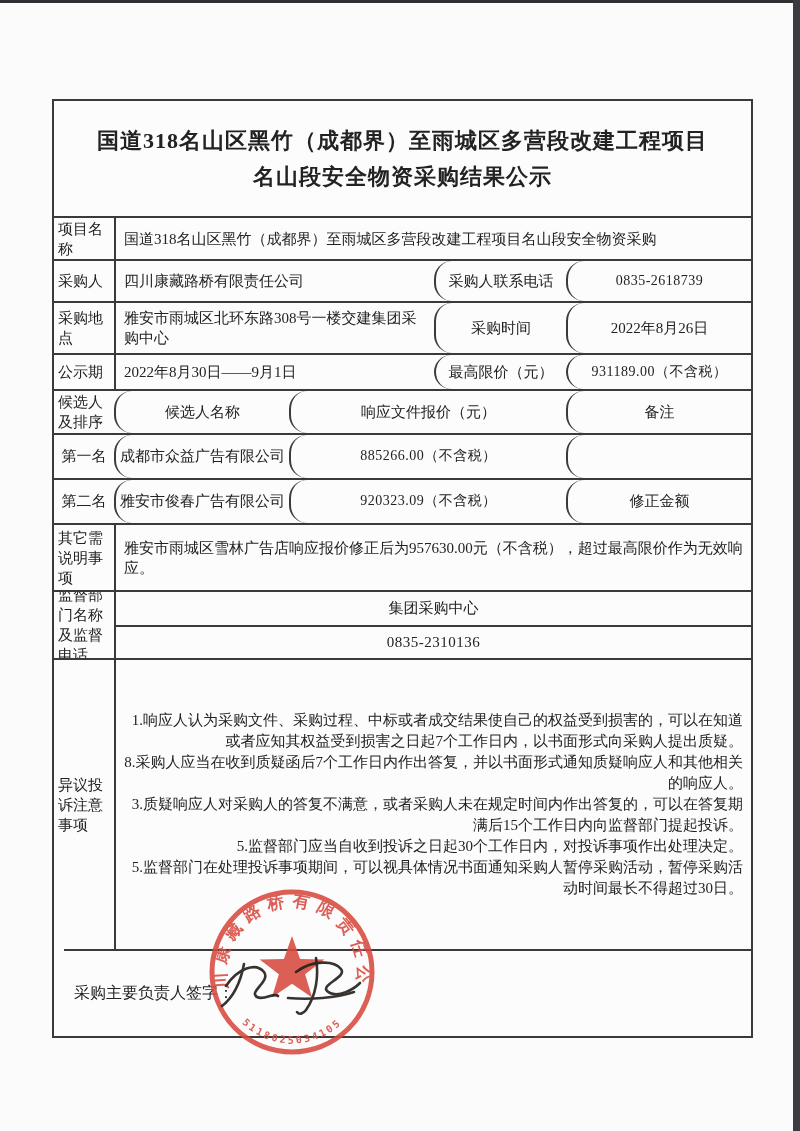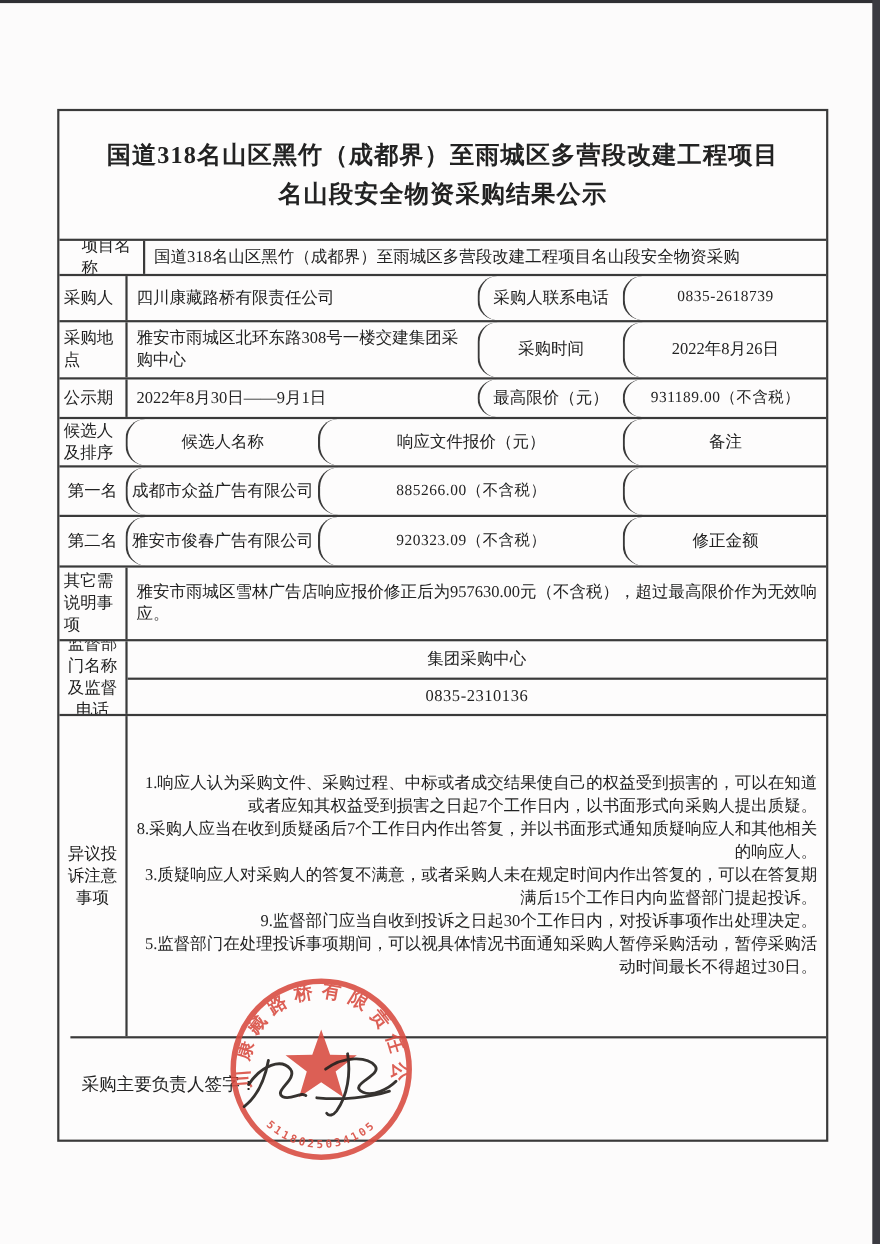--- a/index.html
+++ b/index.html
@@ -22,29 +22,29 @@
     display:flex; flex-direction:column;
   }
   .row { display:flex; flex-direction:row; border-top:2px solid #3a3a3a; }
   .row:first-child { border-top:none; }
   .cell { border-left:2px solid #3a3a3a; display:flex; align-items:center; overflow:hidden; }
   .cell:first-child { border-left:none; }
   .label-cell {
     flex:0 0 60px; justify-content:flex-start; text-align:left;
     padding:2px 4px; font-size:15px; line-height:20px; word-break:break-all;
   }
-  .label-center { justify-content:center; text-align:center; }
+  .label-center { justify-content:center; text-align:left; }
   .v-left { justify-content:flex-start; padding:2px 8px; text-align:left; font-size:15px; line-height:20px; }
   .v-center { justify-content:center; padding:2px 4px; text-align:center; font-size:15px; line-height:20px;border-radius:18px; }
   .num { font-size:14px; letter-spacing:0.5px; }
 
   .title-row { height:116px; align-items:center; justify-content:center; }
   .title-box { width:100%; text-align:center; font-size:22px; font-weight:bold; line-height:36px; letter-spacing:1px; }
 
-  .r-project { height:32px;padding-left:16px; }
+  .r-project { height:43px; }
   .r-purchaser { height:42px; }
   .r-location { height:52px; }
   .r-publicity { height:36px; }
   .r-cand-head { height:44px; }
   .r-cand1 { height:45px; }
   .r-cand2 { height:46px; }
   .r-other { height:67px; }
   .r-supervision { height:68px; }
   .r-objection { height:293px; }
   .r-sign { height:87px;margin-left:10px; }
@@ -147,21 +147,21 @@
       <div class="sup-sub num">0835-2310136</div>
     </div>
   </div>
 
   <div class="row r-objection">
     <div class="cell label-cell label-center">异议投诉注意事项</div>
     <div class="objection-content">
       <div class="obj-item">1.响应人认为采购文件、采购过程、中标或者成交结果使自己的权益受到损害的，可以在知道或者应知其权益受到损害之日起7个工作日内，以书面形式向采购人提出质疑。</div>
       <div class="obj-item">8.采购人应当在收到质疑函后7个工作日内作出答复，并以书面形式通知质疑响应人和其他相关的响应人。</div>
       <div class="obj-item">3.质疑响应人对采购人的答复不满意，或者采购人未在规定时间内作出答复的，可以在答复期满后15个工作日内向监督部门提起投诉。</div>
-      <div class="obj-item">9.监督部门应当自收到投诉之日起30个工作日内，对投诉事项作出处理决定。</div>
+      <div class="obj-item">5.监督部门应当自收到投诉之日起30个工作日内，对投诉事项作出处理决定。</div>
       <div class="obj-item">5.监督部门在处理投诉事项期间，可以视具体情况书面通知采购人暂停采购活动，暂停采购活动时间最长不得超过30日。</div>
     </div>
   </div>
 
   <div class="row r-sign">
     <div class="sign-cell">采购主要负责人签字：</div>
   </div>
 
 </div>
 

